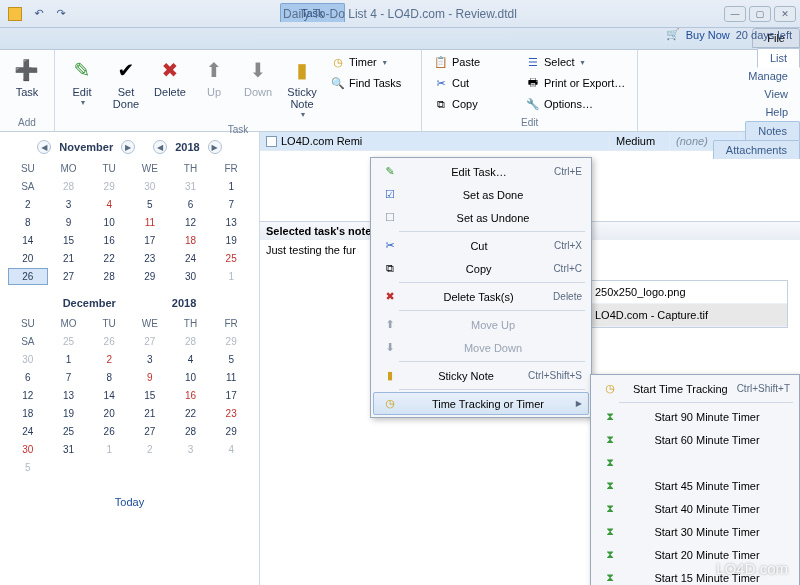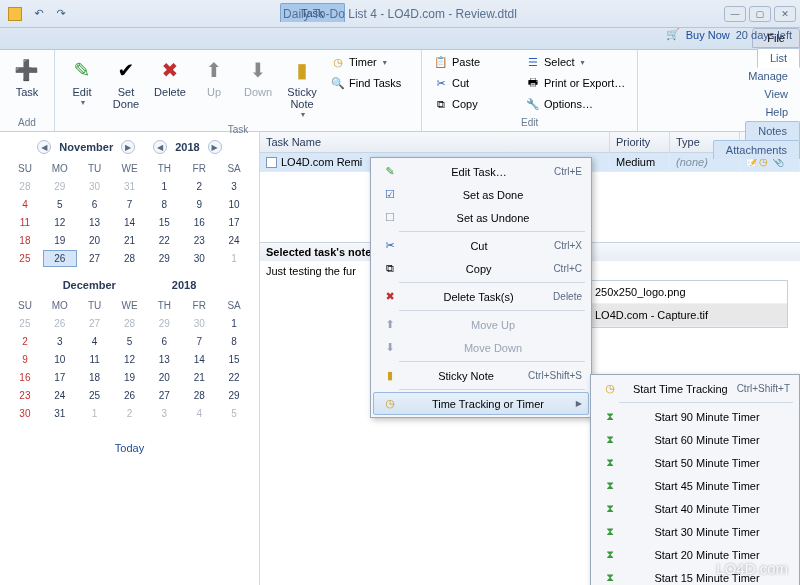--- a/index.html
+++ b/index.html
@@ -39,21 +39,21 @@
 .smbtn .si { width:14px; height:14px; display:flex; align-items:center; justify-content:center; font-size:11px; }
 .dd::after { content:"▾"; font-size:8px; margin-left:2px; color:#5a6a80; }
 
 
 .body { display:flex; height:calc(585px - 28px - 22px - 82px); }
 .sidebar { width:260px; border-right:1px solid #d0dae6; padding:8px; }
 .cal { margin-bottom:12px; }
 .cal-hdr { display:flex; justify-content:center; gap:6px; align-items:center; margin-bottom:6px; }
 .cal-nav { width:14px; height:14px; border:1px solid #b0c0d4; border-radius:7px; display:flex; align-items:center; justify-content:center; font-size:8px; color:#5a6a80; cursor:pointer; background:#f4f8fc; }
 .cal-mo { font-size:11px; color:#2a3a5a; padding:0 2px;font-weight:bold; }
-.cal-grid { display:grid; grid-template-columns:repeat(7,1fr); gap:1px; text-align:center; }
+.cal-grid { display:grid; grid-template-columns:repeat(6,1fr); gap:1px; text-align:center; }
 .cal-dh { font-size:10px; color:#5a6a80; padding:3px 0; }
 .cal-day { font-size:10px; padding:3px 0; color:#2a3a5a; cursor:pointer; }
 .cal-day.other { color:#b0b8c4; }
 .cal-day.sun { color:#c03030; }
 .cal-day.sel { background:#d6e6f8; border:1px solid #7fa6d0; padding:2px 0; }
 .today-link { text-align:center; color:#1a4a9a; cursor:pointer; margin-top:20px; font-size:11px; }
 
 .main { flex:1; display:flex; flex-direction:column; }
 .grid-hdr { display:flex; background:linear-gradient(#f6f8fb,#e8edf4); border-bottom:1px solid #c8d4e2; }
 .gh-cell { padding:4px 6px; border-right:1px solid #d4dce8; font-size:11px; color:#2a3a5a; }
@@ -325,26 +325,20 @@
           <div class="cal-day other">2</div>
           <div class="cal-day other">3</div>
           <div class="cal-day other">4</div>
           <div class="cal-day other">5</div>
         </div>
     </div>
     <div class="today-link">Today</div>
   </div>
 
   <div class="main">
-    <div class="grid-hdr">
-      <div class="gh-cell" style="flex:1">Task Name</div>
-      <div class="gh-cell" style="width:60px">Priority</div>
-      <div class="gh-cell" style="width:70px">Type</div>
-      <div class="gh-cell" style="width:60px">Flags</div>
-    </div>
     <div class="grid-row">
       <div class="gr-cell" style="flex:1">
           <span class="chk"></span>
           <span>LO4D.com Remi</span>
         </div>
       <div class="gr-cell" style="width:60px">Medium</div>
       <div class="gr-cell none" style="width:70px">(none)</div>
       <div class="gr-cell" style="width:60px">
         <div class="flag-icons">
             <span>📝</span>
@@ -434,21 +428,20 @@
   <div class="cm-item">
       <span class="cm-ico c-green">⧗</span>
       <span class="cm-lbl">Start 90 Minute Timer</span>
     </div>
   <div class="cm-item">
       <span class="cm-ico c-green">⧗</span>
       <span class="cm-lbl">Start 60 Minute Timer</span>
     </div>
   <div class="cm-item">
       <span class="cm-ico c-green">⧗</span>
-      <span class="cm-lbl">Start 50 Minute Timer</span>
     </div>
   <div class="cm-item">
       <span class="cm-ico c-green">⧗</span>
       <span class="cm-lbl">Start 45 Minute Timer</span>
     </div>
   <div class="cm-item">
       <span class="cm-ico c-green">⧗</span>
       <span class="cm-lbl">Start 40 Minute Timer</span>
     </div>
   <div class="cm-item">

